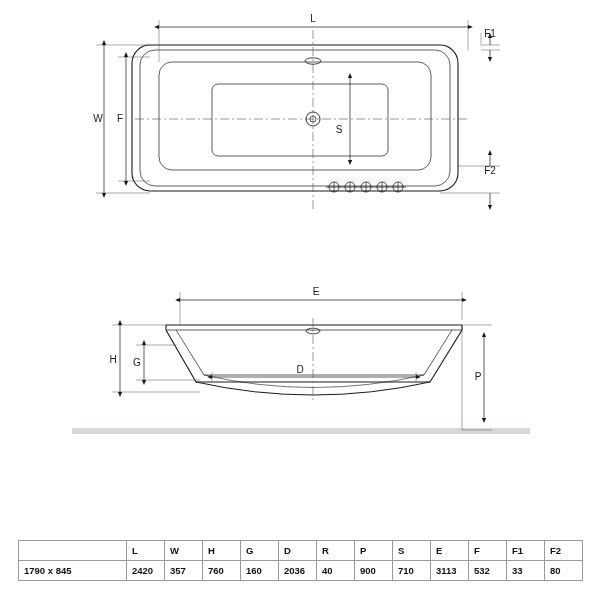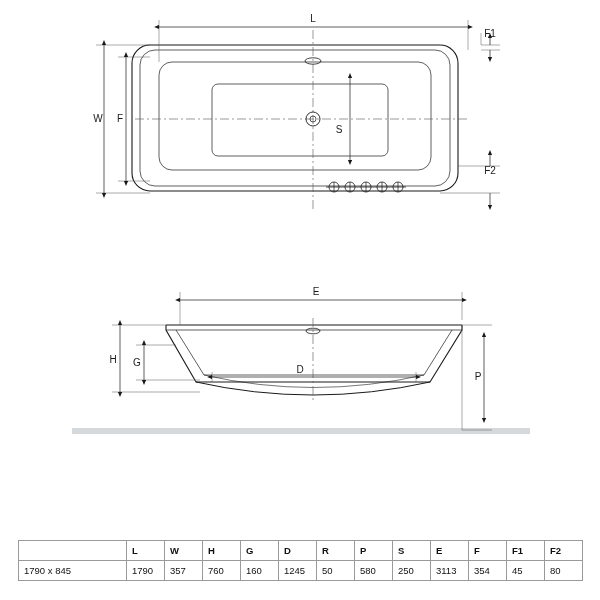--- a/index.html
+++ b/index.html
@@ -40,21 +40,21 @@
     top: 540px;
     border-collapse: collapse;
     font-size: 9.5px;
     font-family: "Liberation Sans", sans-serif;
     color: #111;
   }
   table.spec td, table.spec th {
     border: 1px solid #9a9a9a;
     padding: 4px 5px;
     text-align: left;
-    font-weight: normal;
+    font-weight: bold;
     height: 13px;
     box-sizing: border-box;
   }
   table.spec th {
     font-weight: bold;
   }
   table.spec .c-name { width: 108px; }
   table.spec .c-val  { width: 38px; }
   table.spec thead td.blank { border: 1px solid #9a9a9a; }
 </style>
@@ -198,29 +198,29 @@
         <th class="c-val">S</th>
         <th class="c-val">E</th>
         <th class="c-val">F</th>
         <th class="c-val">F1</th>
         <th class="c-val">F2</th>
       </tr>
     </thead>
     <tbody>
       <tr>
         <td>1790 x 845</td>
-        <td>1790</td>
+        <td>2420</td>
         <td>357</td>
         <td>760</td>
         <td>160</td>
-        <td>1245</td>
-        <td>50</td>
-        <td>580</td>
-        <td>250</td>
+        <td>2036</td>
+        <td>40</td>
+        <td>900</td>
+        <td>710</td>
         <td>3113</td>
-        <td>354</td>
-        <td>45</td>
+        <td>532</td>
+        <td>33</td>
         <td>80</td>
       </tr>
     </tbody>
   </table>
 
 </div>
 
 </body></html>

